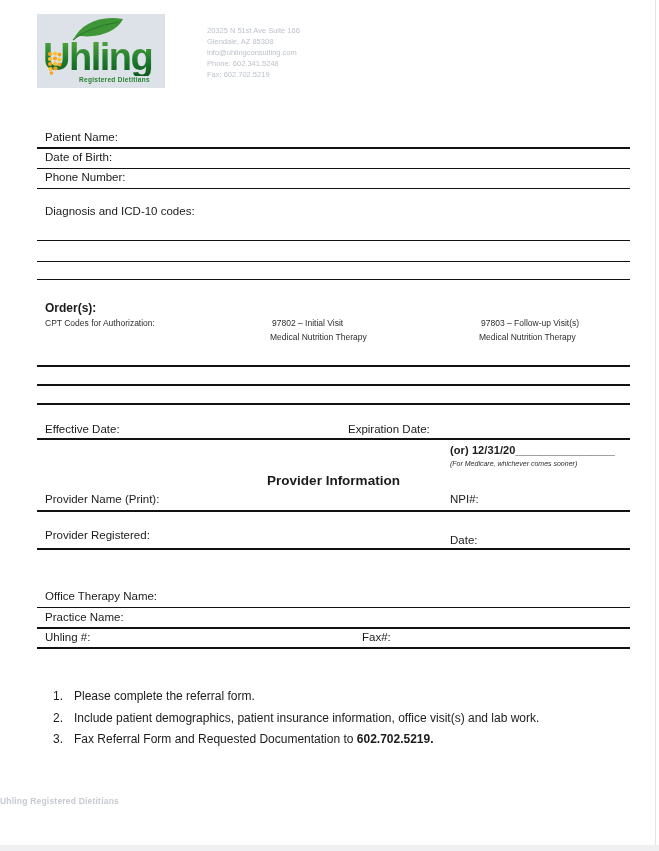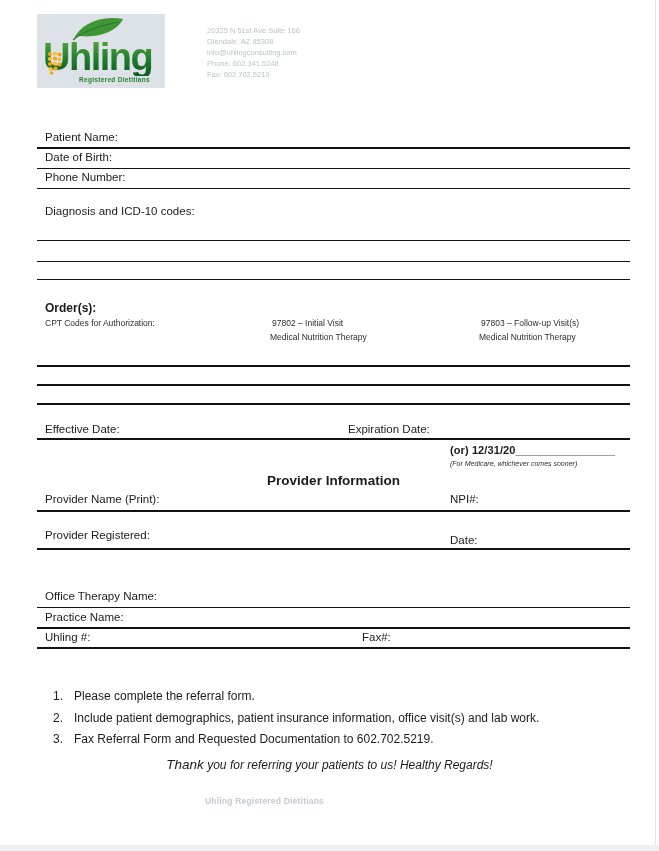--- a/index.html
+++ b/index.html
@@ -28,21 +28,21 @@
   .rule.thick { border-top-width:2px; }
   .orders-title { position:absolute; left:45px; top:301px; font-weight:bold; font-size:12px; }
   .or-date { position:absolute; left:450px; top:444px; font-size:11px; font-weight:bold; letter-spacing:0.1px; }
   .medicare { position:absolute; left:450px; top:460px; font-size:7px; font-style:italic; color:#2e2e30; }
 
   
   .item { position:absolute; left:53px; font-size:12px; }
   .item .num { display:inline-block; width:21px; }
   .thanks { position:absolute; left:0; width:659px; text-align:center; top:757px; font-style:italic; font-size:12px; }
   .thanks .lead { font-size:13.5px; }
-  .footer { position:absolute; left:0; width:529px; text-align:center; top:796px; font-size:8.5px; font-weight:bold; color:#c6cad0; letter-spacing:0.2px; }
+  .footer { position:absolute; left:0; width:529px; top:796px; font-size:8.5px; font-weight:bold; color:#c6cad0; letter-spacing:0.2px; }
 </style>
 </head>
 <body>
 
 <div class="page">
 
   <div class="logo-box">
     <svg class="logo-leaf" width="56" height="26" viewBox="0 0 56 26">
       <path d="M2 24 C 10 8, 28 -1, 52 3 C 46 16, 26 22, 10 20 C 6 20, 3 22, 2 24 Z" fill="#3f9637"></path>
       <path d="M2 24 C 14 14, 30 9, 48 6" stroke="#2a7a2b" stroke-width="1.2" fill="none"></path>
@@ -117,24 +117,21 @@
   <span class="lbl" style="left:362px; top:631px">Fax#:</span>
   <div class="rule thick" style="top:647px"></div>
 
   <div class="item" style="top:689px">
     <span class="num">1.</span><span>Please complete the referral form.</span><span class="bold" style="font-weight:bold"></span>
   </div>
   <div class="item" style="top:711px">
     <span class="num">2.</span><span>Include patient demographics, patient insurance information, office visit(s) and lab work.</span><span class="bold" style="font-weight:bold"></span>
   </div>
   <div class="item" style="top:732px">
-    <span class="num">3.</span><span>Fax Referral Form and Requested Documentation to </span><span class="bold" style="font-weight:normal">602.702.5219.</span>
+    <span class="num">3.</span><span>Fax Referral Form and Requested Documentation to </span><span class="bold" style="font-weight:bold">602.702.5219.</span>
   </div>
 
-  <div class="thanks">
-    <span class="lead">Thank</span><span> you for referring your patients to us! Healthy Regards!</span>
-  </div>
 
   <div class="footer">Uhling Registered Dietitians</div>
 
   <div class="right-edge"></div>
   <div class="bottom-strip"></div>
 </div>
 
 </body></html>

